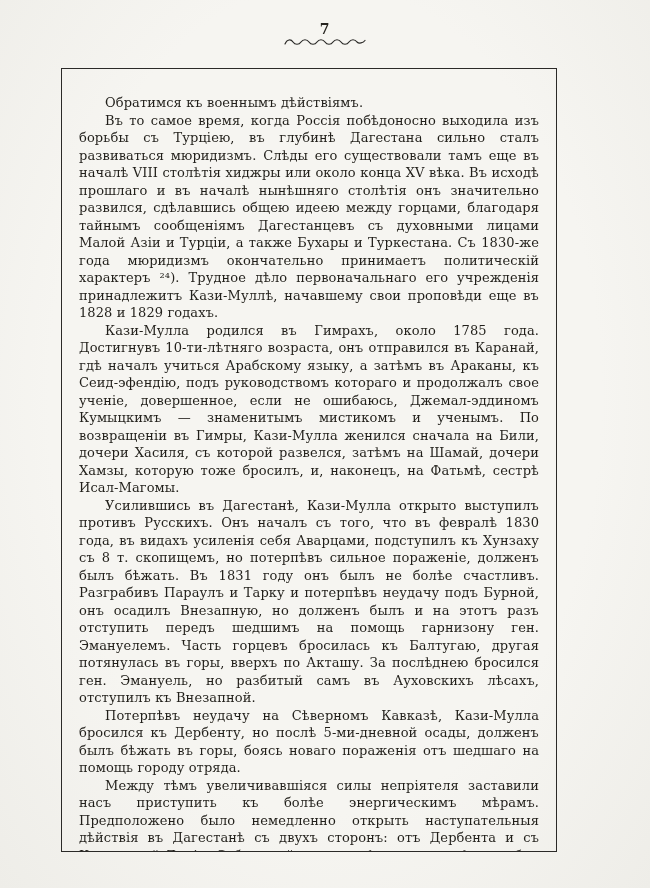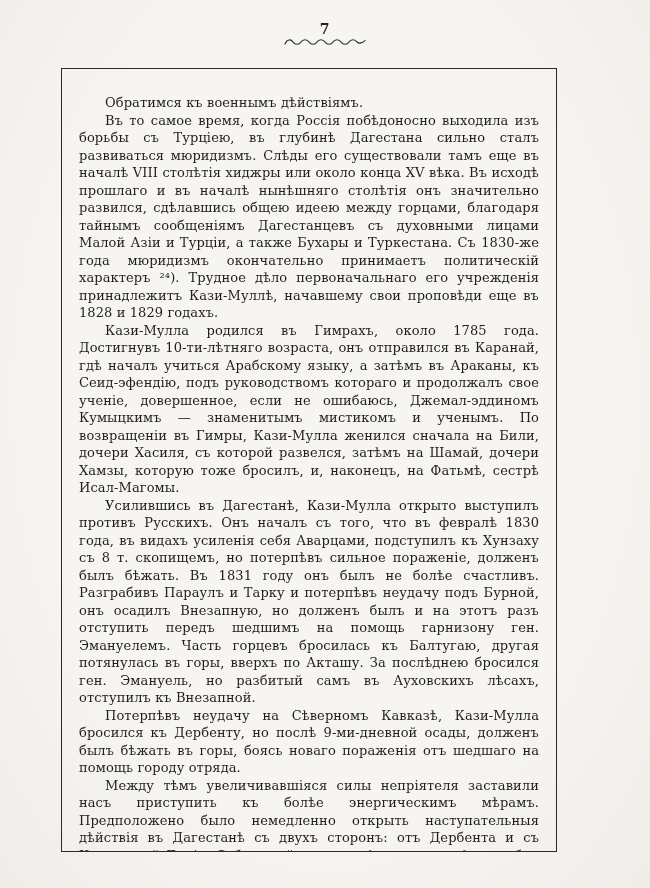--- a/index.html
+++ b/index.html
@@ -62,17 +62,17 @@
     <path d="M2 7 C4 2, 8 2, 10 5 C12 8, 16 8, 18 5 C20 2, 24 2, 26 5 C28 8, 32 8, 34 5 C36 2, 40 2, 42 5 C44 8, 48 8, 50 5 C52 2, 56 2, 58 5 C60 8, 64 8, 66 5 C68 2, 72 2, 74 5 C76 7, 80 6, 82 3.5" fill="none" stroke="#2b2a28" stroke-width="1.2" stroke-linecap="round"></path>
   </svg>
 </div>
 
 <div class="frame">
   <div class="body-text">
     <p>Обратимся къ военнымъ дѣйствіямъ.</p>
     <p>Въ то самое время, когда Россія побѣдоносно выходила изъ борьбы съ Турціею, въ глубинѣ Дагестана сильно сталъ развиваться мюридизмъ. Слѣды его существовали тамъ еще въ началѣ VIII столѣтія хиджры или около конца XV вѣка. Въ исходѣ прошлаго и въ началѣ нынѣшняго столѣтія онъ значительно развился, сдѣлавшись общею идеею между горцами, благодаря тайнымъ сообщеніямъ Дагестанцевъ съ духовными лицами Малой Азіи и Турціи, а также Бухары и Туркестана. Съ 1830-же года мюридизмъ окончательно принимаетъ политическій характеръ ²⁴). Трудное дѣло первоначальнаго его учрежденія принадлежитъ Кази-Муллѣ, начавшему свои проповѣди еще въ 1828 и 1829 годахъ.</p>
     <p>Кази-Мулла родился въ Гимрахъ, около 1785 года. Достигнувъ 10-ти-лѣтняго возраста, онъ отправился въ Каранай, гдѣ началъ учиться Арабскому языку, а затѣмъ въ Араканы, къ Сеид-эфендію, подъ руководствомъ котораго и продолжалъ свое ученіе, довершенное, если не ошибаюсь, Джемал-эддиномъ Кумыцкимъ — знаменитымъ мистикомъ и ученымъ. По возвращеніи въ Гимры, Кази-Мулла женился сначала на Били, дочери Хасиля, съ которой развелся, затѣмъ на Шамай, дочери Хамзы, которую тоже бросилъ, и, наконецъ, на Фатьмѣ, сестрѣ Исал-Магомы.</p>
     <p>Усилившись въ Дагестанѣ, Кази-Мулла открыто выступилъ противъ Русскихъ. Онъ началъ съ того, что въ февралѣ 1830 года, въ видахъ усиленія себя Аварцами, подступилъ къ Хунзаху съ 8 т. скопищемъ, но потерпѣвъ сильное пораженіе, долженъ былъ бѣжать. Въ 1831 году онъ былъ не болѣе счастливъ. Разграбивъ Параулъ и Тарку и потерпѣвъ неудачу подъ Бурной, онъ осадилъ Внезапную, но долженъ былъ и на этотъ разъ отступить передъ шедшимъ на помощь гарнизону ген. Эмануелемъ. Часть горцевъ бросилась къ Балтугаю, другая потянулась въ горы, вверхъ по Акташу. За послѣднею бросился ген. Эмануель, но разбитый самъ въ Ауховскихъ лѣсахъ, отступилъ къ Внезапной.</p>
-    <p>Потерпѣвъ неудачу на Сѣверномъ Кавказѣ, Кази-Мулла бросился къ Дербенту, но послѣ 9-ми-дневной осады, долженъ былъ бѣжать въ горы, боясь новаго пораженія отъ шедшаго на помощь городу отряда.</p>
+    <p>Потерпѣвъ неудачу на Сѣверномъ Кавказѣ, Кази-Мулла бросился къ Дербенту, но послѣ 5-ми-дневной осады, долженъ былъ бѣжать въ горы, боясь новаго пораженія отъ шедшаго на помощь городу отряда.</p>
     <p>Между тѣмъ увеличивавшіяся силы непріятеля заставили насъ приступить къ болѣе энергическимъ мѣрамъ. Предположено было немедленно открыть наступательныя дѣйствія въ Дагестанѣ съ двухъ сторонъ: отъ Дербента и съ Кавказской Линіи. Собранный съ этою цѣлью въ концѣ сентября 1831 года отрядъ у Дербента изъ 3,500 пѣхоты, 3 т. конницы, при 20 орудіяхъ, подъ начальствомъ ген.-адъют. Панкратьева, вторгнулся въ Кайтагъ и разорилъ сел. Дювекъ ²⁵), чѣмъ заставилъ смириться Кайтагцевъ. Оттуда онъ двинулся въ шамхальство, гдѣ волненіе было въ полномъ разгарѣ.</p>
   </div>
 
 </div>
 
 </body></html>

